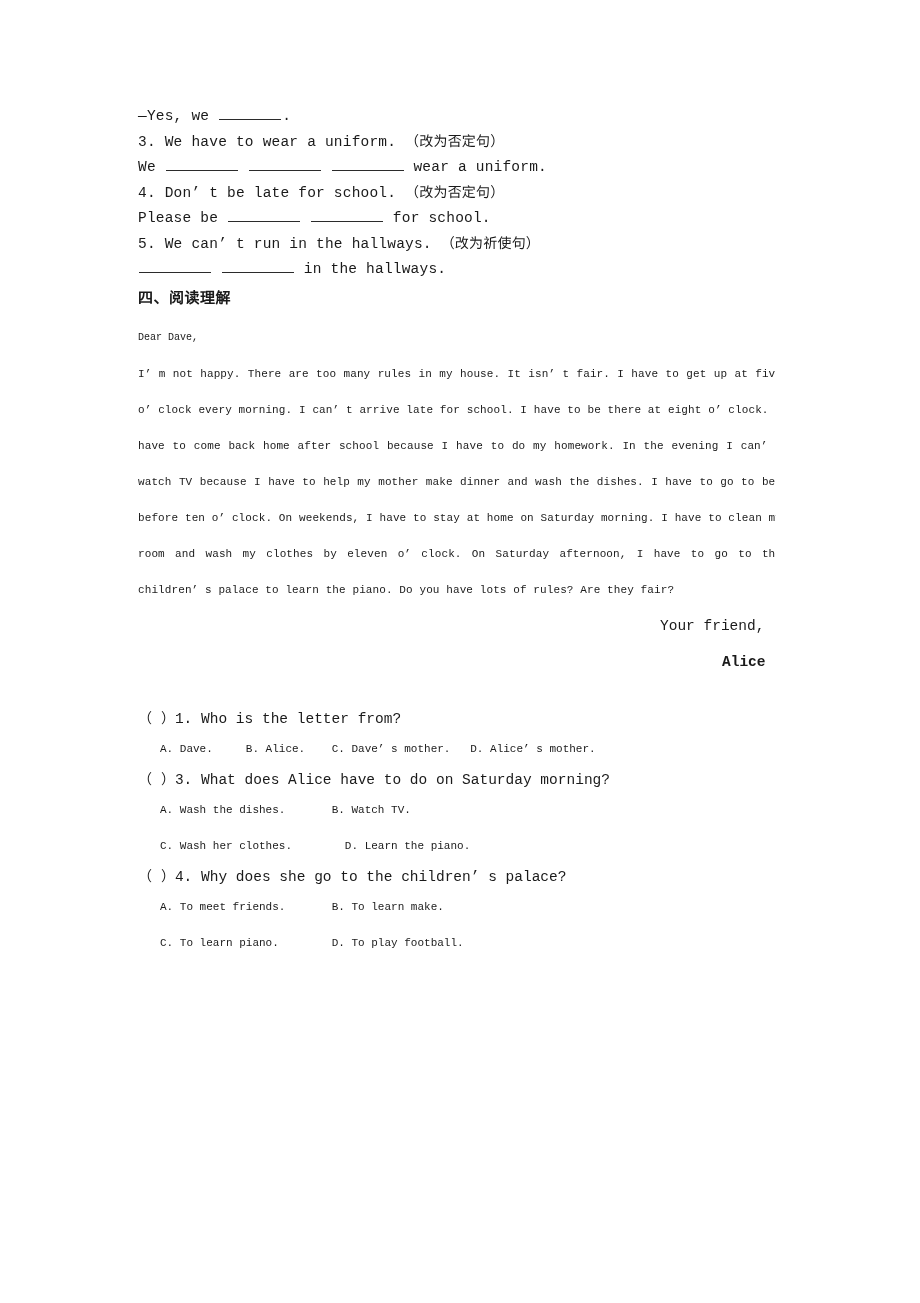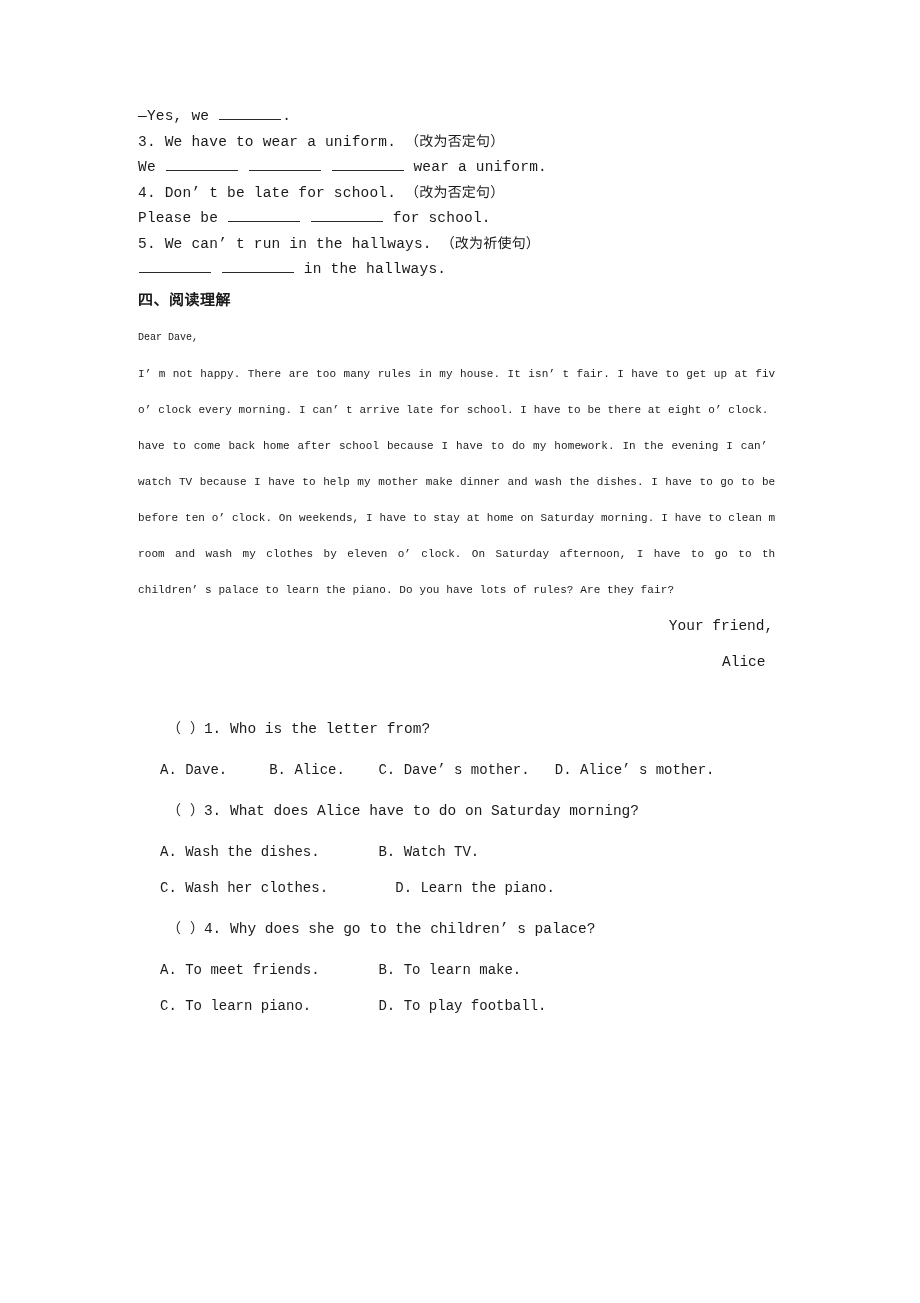--- a/index.html
+++ b/index.html
@@ -48,21 +48,21 @@
     border-bottom: 1px solid #2b2b2b;
     vertical-align: baseline;
     height: 0.95em;
     margin: 0 1px;
   }
   .b-sm { width: 62px; }
   .b-md { width: 72px; }
 
   
   .sec-head {
-    font-family: Liberation Sans, sans-serif;
+    font-family: Liberation Mono, monospace;
     font-size: 15px;
     font-weight: bold;
     line-height: 25px;
     margin-top: 5px;
     letter-spacing: 0.5px;
   }
 
   
   .salutation {
     font-family: "Liberation Mono", "DejaVu Sans Mono", monospace;
@@ -80,35 +80,34 @@
     text-justify: inter-word;
     margin: 0;
     letter-spacing: 0.1px;
   }
   .sign {
     font-family: "Liberation Mono", "DejaVu Sans Mono", monospace;
     font-size: 14.5px;
     line-height: 36px;
     white-space: pre;
   }
-  .sign-friend { padding-left: 522px; text-align: center; }
-  .sign-name   { padding-left: 584px; }
+  .sign-friend { padding-left: 522px; }
+  .sign-name   { padding-left: 584px; font-weight: bold; }
 
   
   .qblock { margin-top: 0; }
   .qline {
     font-family: "Liberation Mono", "DejaVu Sans Mono", monospace;
     font-size: 14.5px;
-    line-height: 45px;
+    line-height: 24px;
     white-space: pre;
-    margin-left: 29px;
   }
   .qopts {
     font-family: "Liberation Mono", "DejaVu Sans Mono", monospace;
-    font-size: 14px;
+    font-size: 11px;
     line-height: 36px;
     white-space: pre;
     padding-left: 22px;
   }
   .q-first { margin-top: 26px; }
 </style>
 </head>
 <body>
 
 <div class="page">

